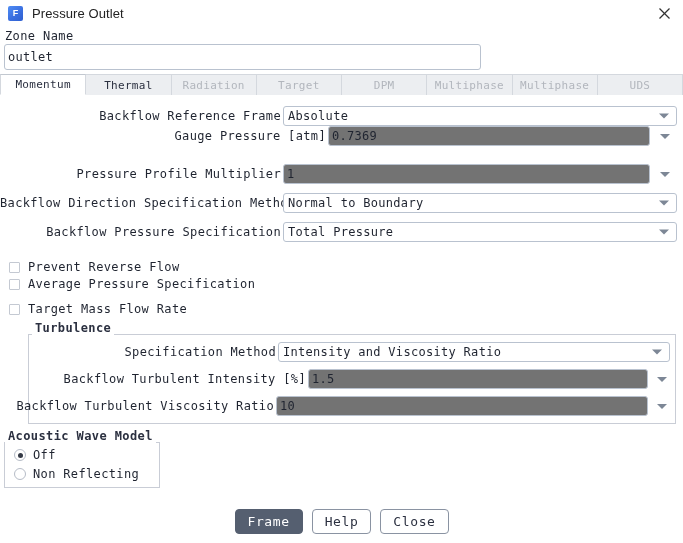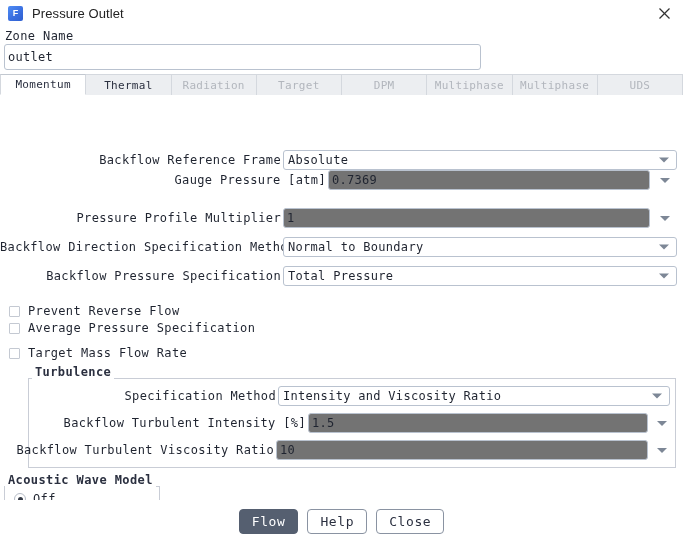--- a/index.html
+++ b/index.html
@@ -130,21 +130,20 @@
   }
 
   
   .panel {
     position: absolute;
     left: 0;
     top: 95px;
     width: 683px;
     height: 405px;
     background: #ffffff;
-    margin-top: 44px;
   }
 
   .row {
     position: absolute;
     left: 0;
     width: 683px;
     height: 22px;
     display: flex;
     align-items: center;
   }
@@ -464,16 +463,16 @@
     <div class="radio-label">Off</div>
   </div>
   <div class="radio-row" style="left:14px;top:371px;">
     <div class="radio"></div>
     <div class="radio-label">Non Reflecting</div>
   </div>
 
 </div>
 
 <div class="footer">
-  <div class="btn primary">Flow</div>
+  <div class="btn primary">Frame</div>
   <div class="btn secondary">Help</div>
   <div class="btn secondary">Close</div>
 </div>
 
 </body></html>

